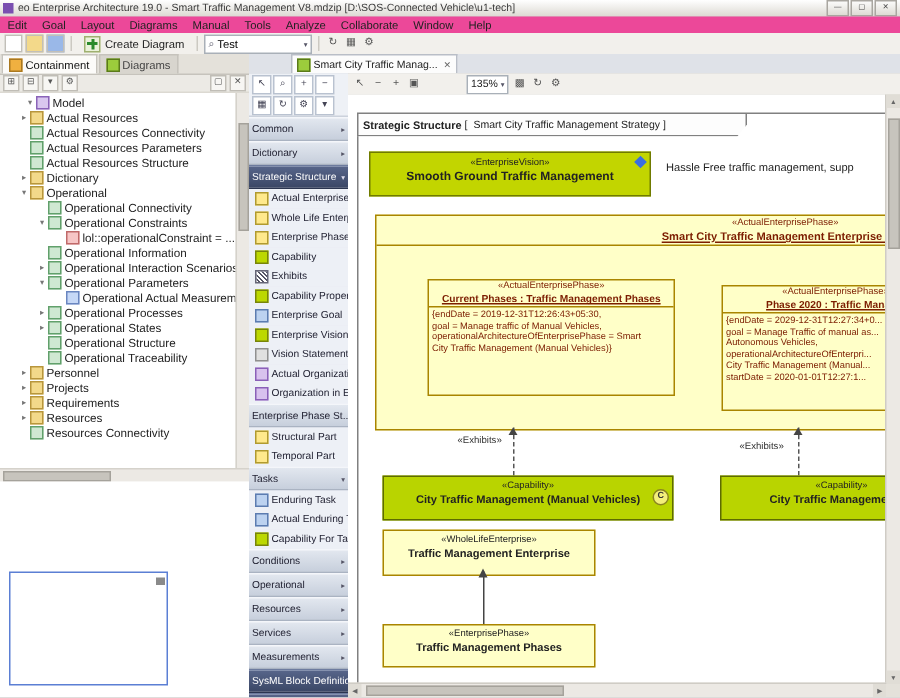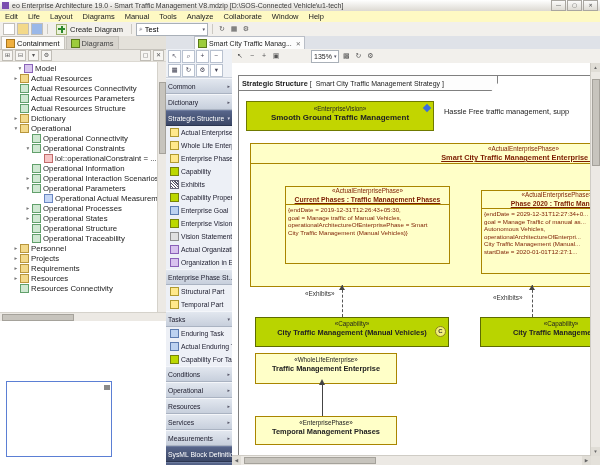--- a/index.html
+++ b/index.html
@@ -3,21 +3,21 @@
 <meta charset="utf-8">
 <style>
   html,body{margin:0;padding:0}
   body{font-family:"Liberation Sans",sans-serif;background:#9a9a9a}
   .app{position:relative;width:600px;height:465px;background:#f2f0ec;overflow:hidden;color:#222;font-size:8px}
   
   .titlebar{position:absolute;left:0;top:0;right:0;height:11px;background:linear-gradient(#ffffff,#dcd9d2);border-bottom:1px solid #bdbab3;display:flex;align-items:center;padding:0 2px;font-size:7px;color:#3a3a3a;white-space:nowrap;overflow:hidden}
   .app-ico{width:7px;height:7px;background:#7a4fb0;margin-right:3px;flex:0 0 auto}
   .win-controls{margin-left:auto;display:flex;gap:1px;flex:0 0 auto}
   .win-btn{width:13px;height:9px;border:1px solid #a9a6a0;background:linear-gradient(#fbfbfa,#dedbd4);font-size:5px;line-height:8px;text-align:center;color:#444}
-  .menubar{position:absolute;left:0;top:11px;right:0;height:11px;background:#fef9c3;border-bottom:1px solid #dcd9d2;display:flex;align-items:center;font-size:7.5px}
+  .menubar{position:absolute;left:0;top:11px;right:0;height:11px;background:#ec4899;border-bottom:1px solid #dcd9d2;display:flex;align-items:center;font-size:7.5px}
   .menu-item{padding:0 5px}
   .toolbar{position:absolute;left:0;top:22px;right:0;height:14px;background:#f2f0ec;border-bottom:1px solid #ccc9c2;display:flex;align-items:center;gap:2px;padding:0 3px}
   .gsq{width:10px;height:10px;border:1px solid #c2bfb8;background:#fff}
   .g-new{background:#fff}
   .g-open{background:#f3d98a}
   .g-save{background:#9ab8e8}
   .sep{width:1px;height:10px;background:#ccc9c2;margin:0 2px}
   .create-diagram{display:flex;align-items:center;gap:3px;padding:0 3px;height:11px;font-size:7.5px;border:1px solid transparent}
   .cd-ico{width:9px;height:9px;border:1px solid #9fb070;background:
     linear-gradient(#2a8a2a,#2a8a2a) 50% 50%/7px 2px no-repeat,
@@ -137,21 +137,21 @@
     <span>eo Enterprise Architecture 19.0 - Smart Traffic Management V8.mdzip [D:\SOS-Connected Vehicle\u1-tech]</span>
     <span class="win-controls">
       <span class="win-btn">—</span>
       <span class="win-btn">▢</span>
       <span class="win-btn">✕</span>
     </span>
   </div>
 
   <div class="menubar">
     <span class="menu-item">Edit</span>
-    <span class="menu-item">Life</span>
+    <span class="menu-item">Goal</span>
     <span class="menu-item">Layout</span>
     <span class="menu-item">Diagrams</span>
     <span class="menu-item">Manual</span>
     <span class="menu-item">Tools</span>
     <span class="menu-item">Analyze</span>
     <span class="menu-item">Collaborate</span>
     <span class="menu-item">Window</span>
     <span class="menu-item">Help</span>
   </div>
 
@@ -535,21 +535,21 @@
         </div>
 
         <div class="node ybox wle">
           <div class="stype">«WholeLifeEnterprise»</div>
           <div class="nname">Traffic Management Enterprise</div>
         </div>
         <div class="conn"></div>
         <div class="conn-arrow"></div>
         <div class="node ybox eph">
           <div class="stype">«EnterprisePhase»</div>
-          <div class="nname">Temporal Management Phases</div>
+          <div class="nname">Traffic Management Phases</div>
         </div>
       </div>
 
       <div class="vscroll">
         <span class="scr-btn" style="top:0;left:0">▲</span>
         <span class="thumb-v" style="top:16px;height:85px;left:1px;position:absolute;width:6px;background:#c7c4bd;border:1px solid #a5a29b"></span>
         <span class="scr-btn" style="bottom:0;left:0;top:auto">▼</span>
       </div>
       <div class="hscroll2">
         <span class="scr-btn" style="left:0;top:0">◀</span>

